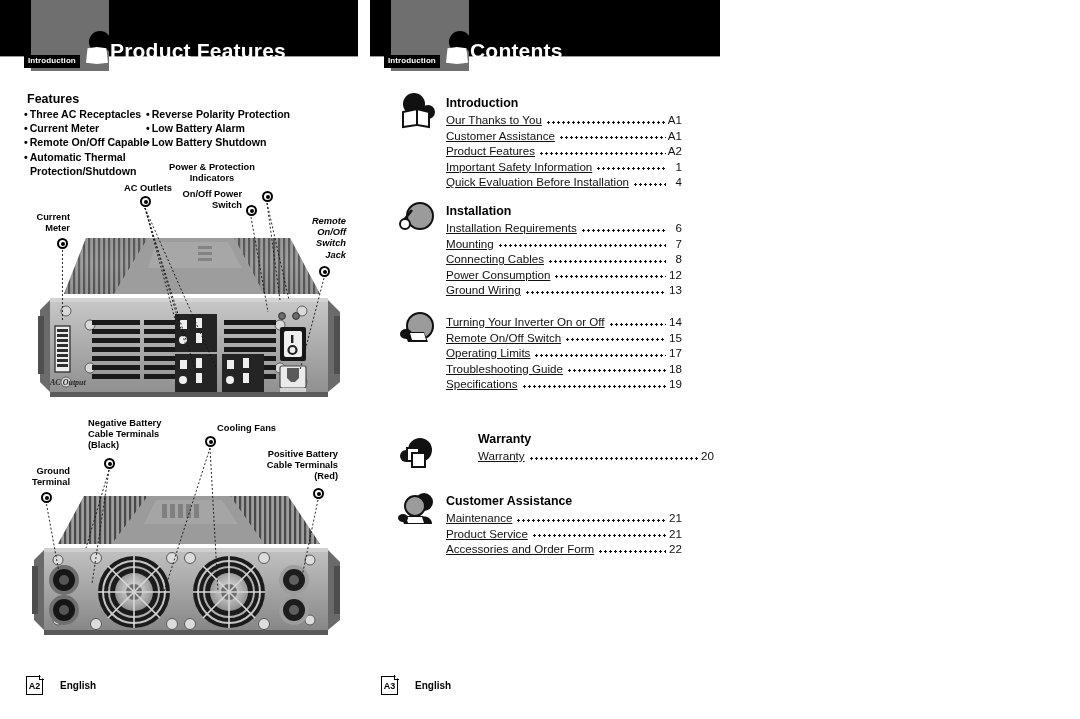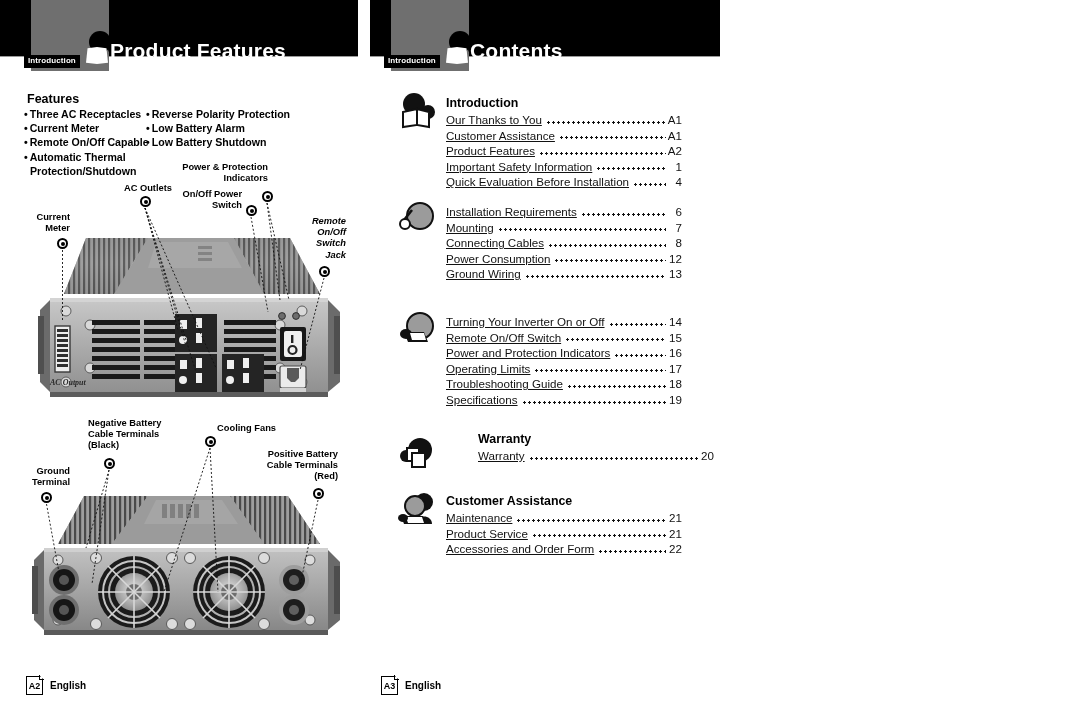--- a/index.html
+++ b/index.html
@@ -83,21 +83,21 @@
   }
   .pagebadge:before{
     content:"";position:absolute;right:-1.6px;top:-1.6px;
     border-left:5px solid transparent;border-top:5px solid #fff;
   }
   .pagebadge:after{
     content:"";position:absolute;right:-1.6px;top:-1.6px;width:5px;height:5px;
     border-left:1.6px solid #000;border-bottom:1.6px solid #000;
     transform:rotate(0deg);box-sizing:border-box;
   }
-  .footer .lang{font-size:10px;font-weight:bold;color:#000;}
+  .footer .lang{font-size:10px;font-weight:bold;color:#000;margin-left:10px;}
 </style>
 </head>
 <body>
 
 <div class="page">
 
   <div class="hdr-band hdr-left"></div>
   <div class="hdr-rule" style="left:0;top:56px;width:358px;"></div>
   <div class="tab" style="left:31px;top:0;width:78px;height:71px;"></div>
   <div class="tab-label" style="left:24px;top:55px;">Introduction</div>
@@ -280,21 +280,21 @@
     <div>AC Outlets</div>
   </div>
   <div class="dot" style="left:140px;top:196px;"></div>
 
   <div class="callout r" style="left:150px;top:189px;width:92px;">
     <div>On/Off Power</div>
     <div>Switch</div>
   </div>
   <div class="dot" style="left:246px;top:205px;"></div>
 
-  <div class="callout r" style="left:156px;top:162px;width:112px;">
+  <div class="callout r" style="left:156px;top:162px;width:112px;text-align:center;">
     <div>Power &amp; Protection</div>
     <div>Indicators</div>
   </div>
   <div class="dot" style="left:262px;top:191px;"></div>
 
   <div class="callout r" style="left:290px;top:216px;width:56px;font-style:italic;">
     <div>Remote</div>
     <div>On/Off</div>
     <div>Switch</div>
     <div>Jack</div>
@@ -497,20 +497,21 @@
   </div>
 
   <div class="secico" style="left:398px;top:200px;">
     <svg width="40" height="40" viewBox="0 0 40 40">
       <circle cx="22" cy="16" r="13" fill="#9b9b9b" stroke="#111" stroke-width="2"></circle>
       <path d="M14,10 L6,20" stroke="#111" stroke-width="2.6" fill="none"></path>
       <circle cx="7" cy="24" r="5" fill="#fff" stroke="#111" stroke-width="2"></circle>
     </svg>
   </div>
   <div class="toc-sec" style="left:446px;top:204px;width:236px;">
+    <div class="toc-h">Installation</div>
     <div class="toc-row">
       <span class="t">Installation Requirements</span>
       <span class="ld"></span>
       <span class="pg">6</span>
     </div>
     <div class="toc-row">
       <span class="t">Mounting</span>
       <span class="ld"></span>
       <span class="pg">7</span>
     </div>
@@ -542,25 +543,20 @@
   <div class="toc-sec" style="left:446px;top:314px;width:236px;">
     <div class="toc-row">
       <span class="t">Turning Your Inverter On or Off</span>
       <span class="ld"></span>
       <span class="pg">14</span>
     </div>
     <div class="toc-row">
       <span class="t">Remote On/Off Switch</span>
       <span class="ld"></span>
       <span class="pg">15</span>
-    </div>
-    <div class="toc-row">
-      <span class="t">Power and Protection Indicators</span>
-      <span class="ld"></span>
-      <span class="pg">16</span>
     </div>
     <div class="toc-row">
       <span class="t">Operating Limits</span>
       <span class="ld"></span>
       <span class="pg">17</span>
     </div>
     <div class="toc-row">
       <span class="t">Troubleshooting Guide</span>
       <span class="ld"></span>
       <span class="pg">18</span>

